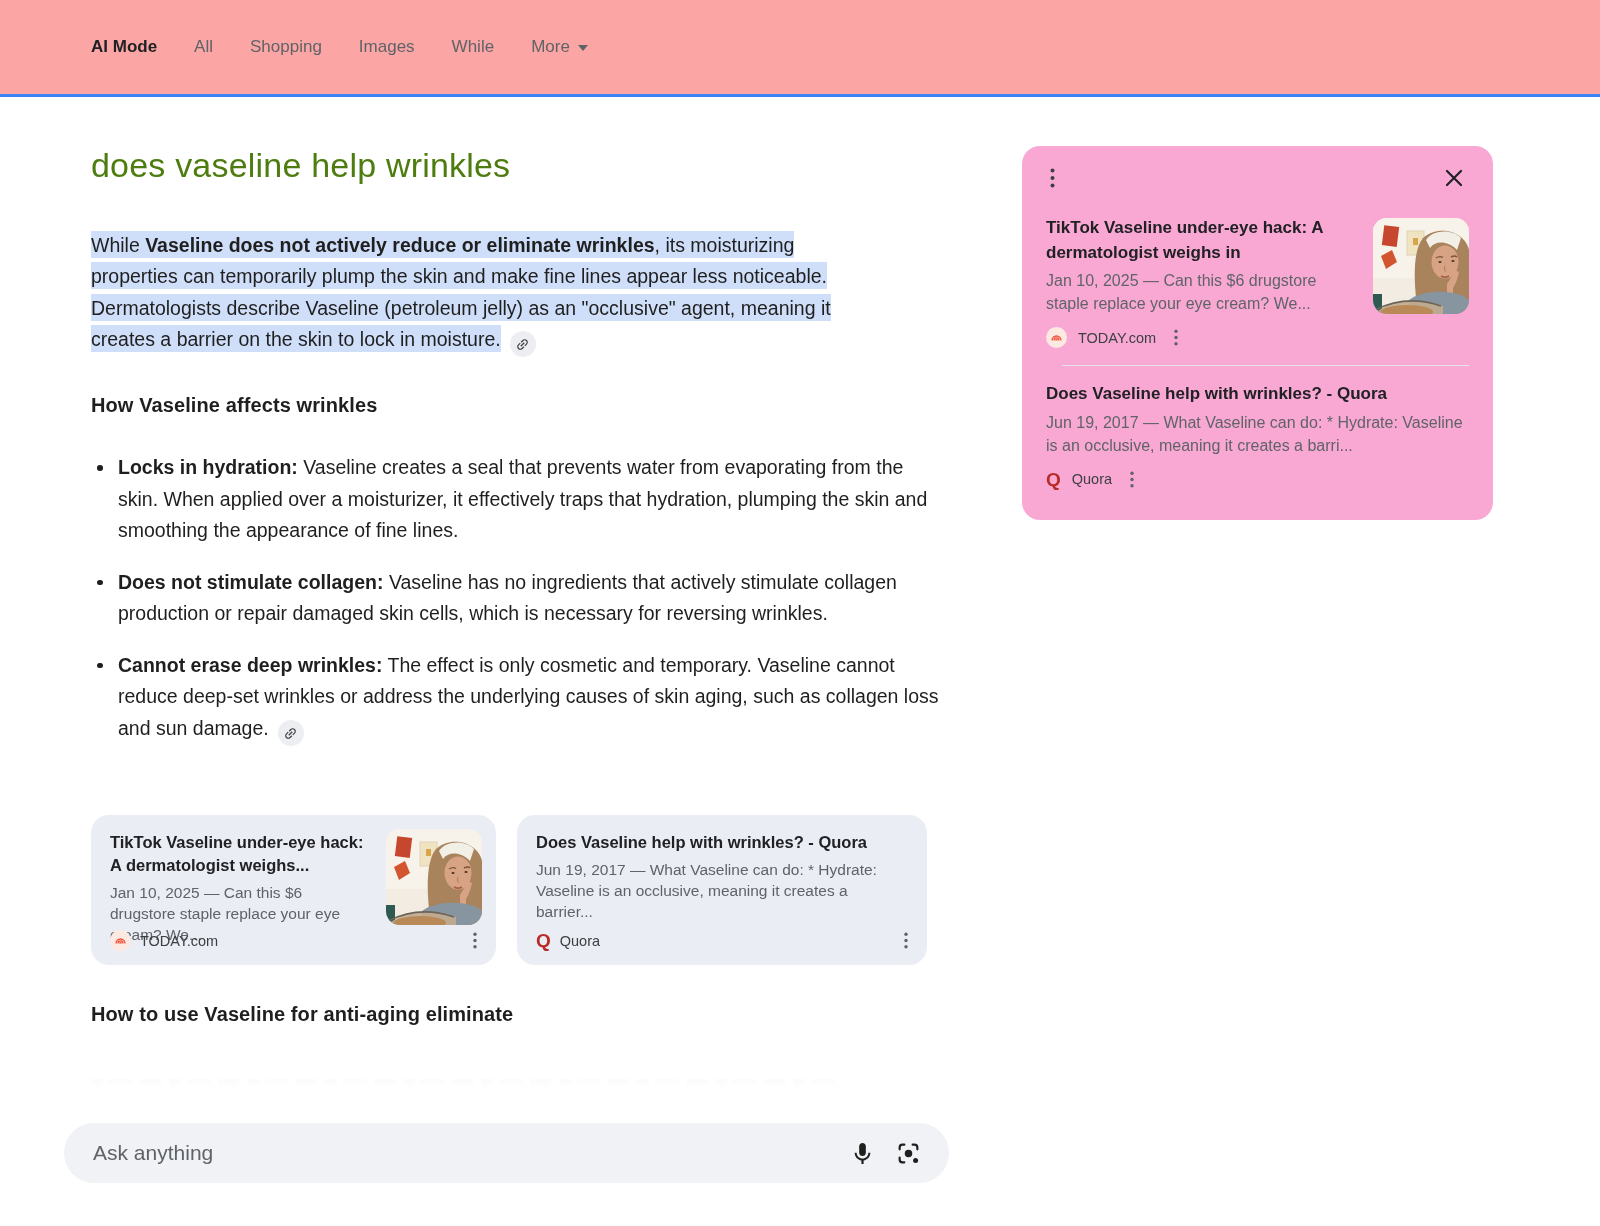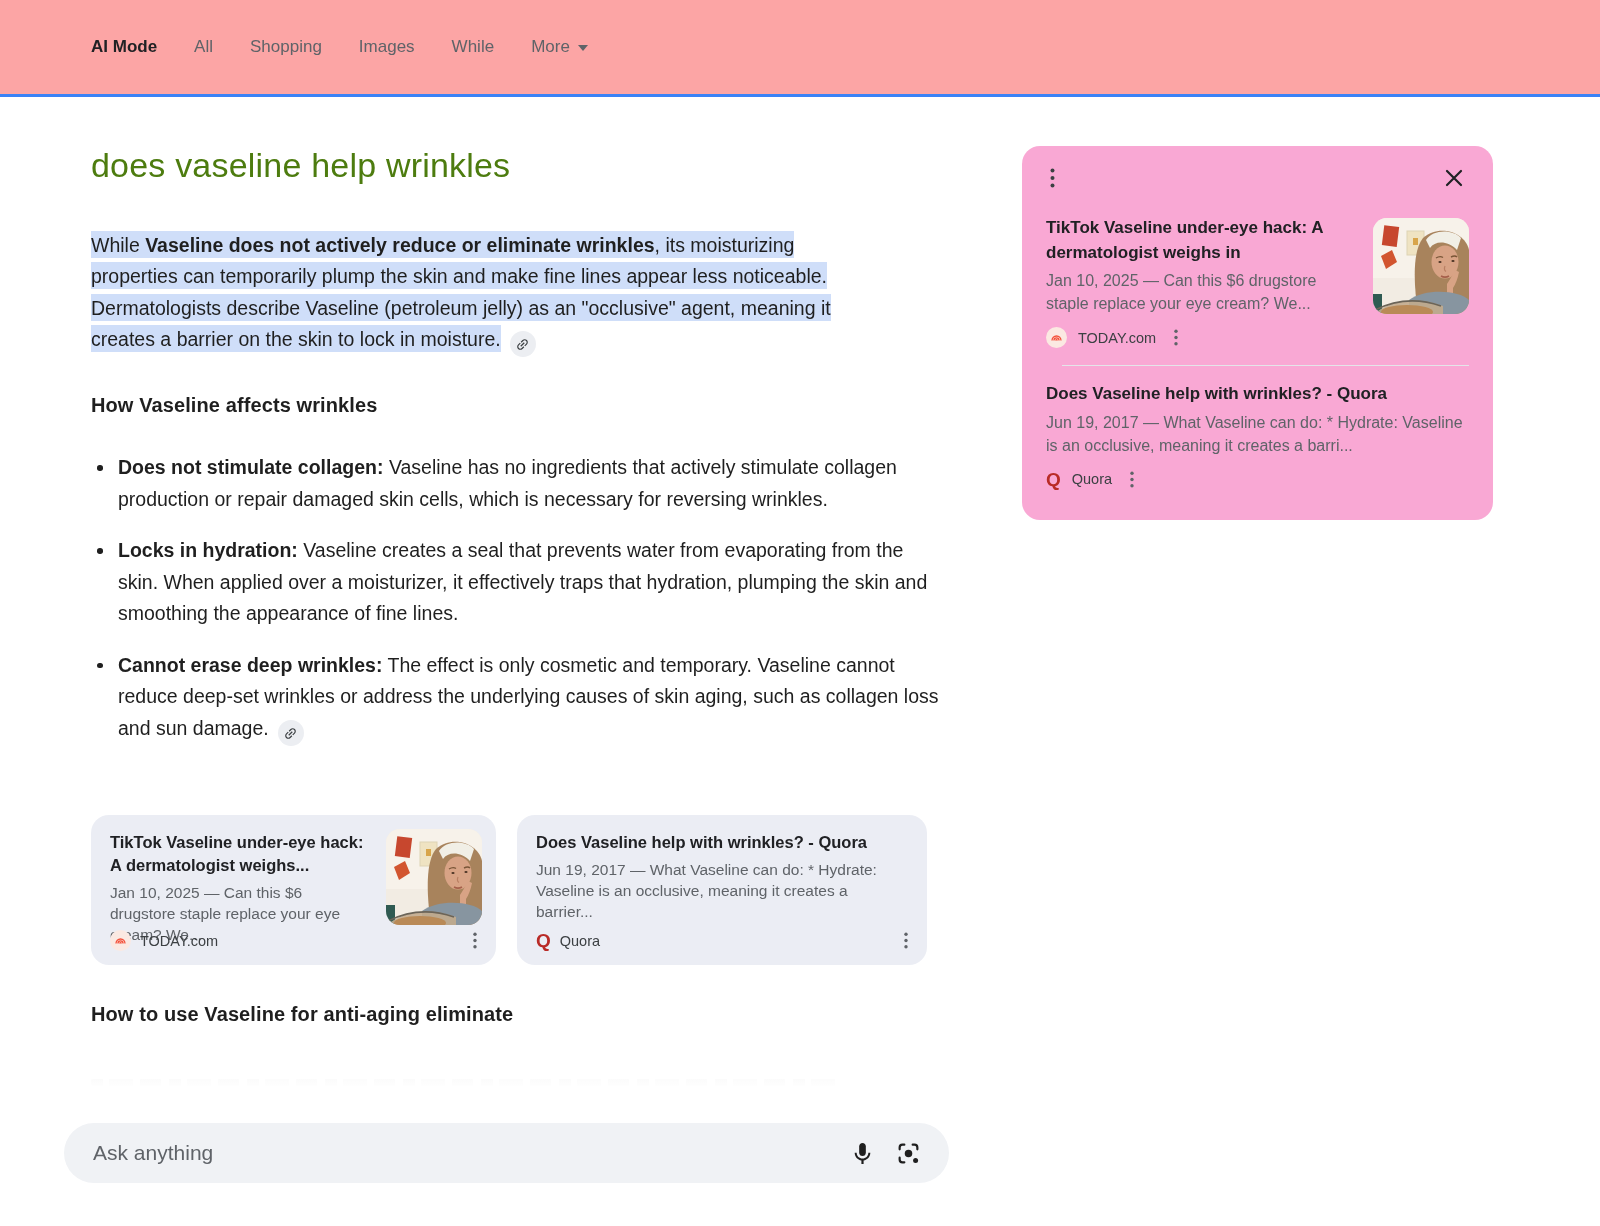--- a/index.html
+++ b/index.html
@@ -142,22 +142,22 @@
         <span style="display:flex;">
           <svg width="15" height="15" viewBox="0 0 24 24" style="transform:rotate(-45deg)">
             <path fill="#3c4043" d="M3.9 12c0-1.71 1.39-3.1 3.1-3.1h4V7H7c-2.76 0-5 2.24-5 5s2.24 5 5 5h4v-1.9H7c-1.71 0-3.1-1.39-3.1-3.1zM8 13h8v-2H8v2zm9-6h-4v1.9h4c1.71 0 3.1 1.39 3.1 3.1s-1.39 3.1-3.1 3.1h-4V17h4c2.76 0 5-2.24 5-5s-2.24-5-5-5z"></path>
           </svg>
         </span>
       </button></p>
 
   <h2 class="h2 h2-1">How Vaseline affects wrinkles</h2>
 
   <ul class="bullets">
+    <li><span class="bold">Locks in hydration:</span><span> Vaseline creates a seal that prevents water from evaporating from the skin. When applied over a moisturizer, it effectively traps that hydration, plumping the skin and smoothing the appearance of fine lines.</span></li>
     <li><span class="bold">Does not stimulate collagen:</span><span> Vaseline has no ingredients that actively stimulate collagen production or repair damaged skin cells, which is necessary for reversing wrinkles.</span></li>
-    <li><span class="bold">Locks in hydration:</span><span> Vaseline creates a seal that prevents water from evaporating from the skin. When applied over a moisturizer, it effectively traps that hydration, plumping the skin and smoothing the appearance of fine lines.</span></li>
     <li><span class="bold">Cannot erase deep wrinkles:</span><span> The effect is only cosmetic and temporary. Vaseline cannot reduce deep-set wrinkles or address the underlying causes of skin aging, such as collagen loss and sun damage.</span><button class="cite-chip">
           <span style="display:flex;">
             <svg width="15" height="15" viewBox="0 0 24 24" style="transform:rotate(-45deg)">
               <path fill="#3c4043" d="M3.9 12c0-1.71 1.39-3.1 3.1-3.1h4V7H7c-2.76 0-5 2.24-5 5s2.24 5 5 5h4v-1.9H7c-1.71 0-3.1-1.39-3.1-3.1zM8 13h8v-2H8v2zm9-6h-4v1.9h4c1.71 0 3.1 1.39 3.1 3.1s-1.39 3.1-3.1 3.1h-4V17h4c2.76 0 5-2.24 5-5s-2.24-5-5-5z"></path>
             </svg>
           </span>
         </button></li>
   </ul>
 
   <div class="cards">

